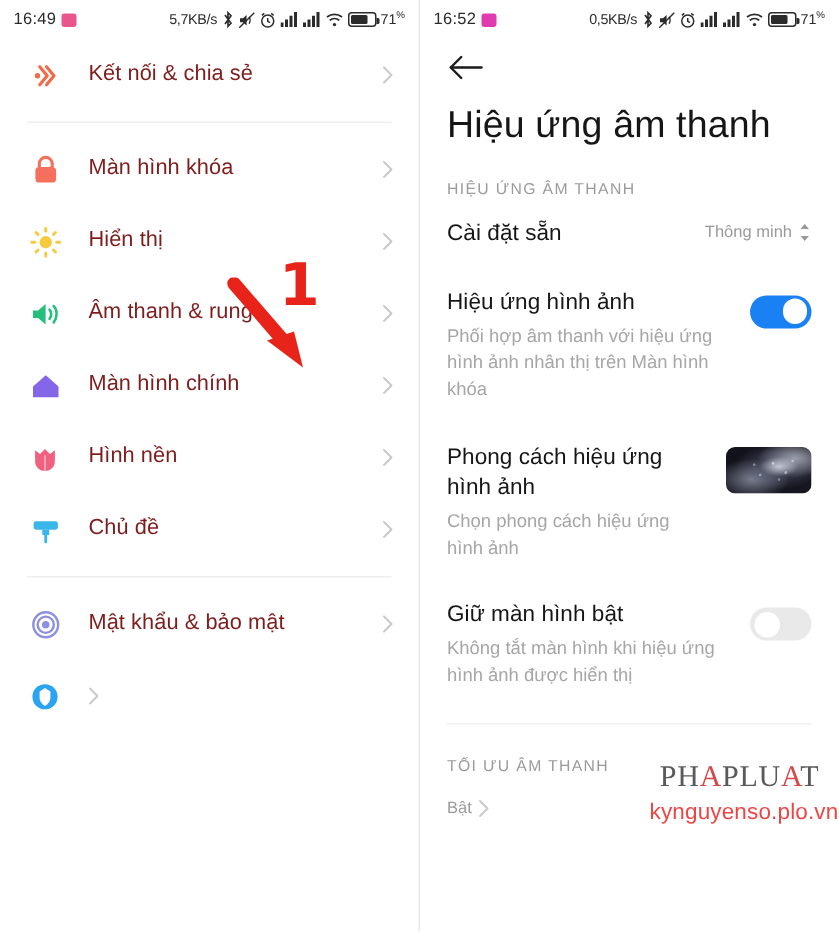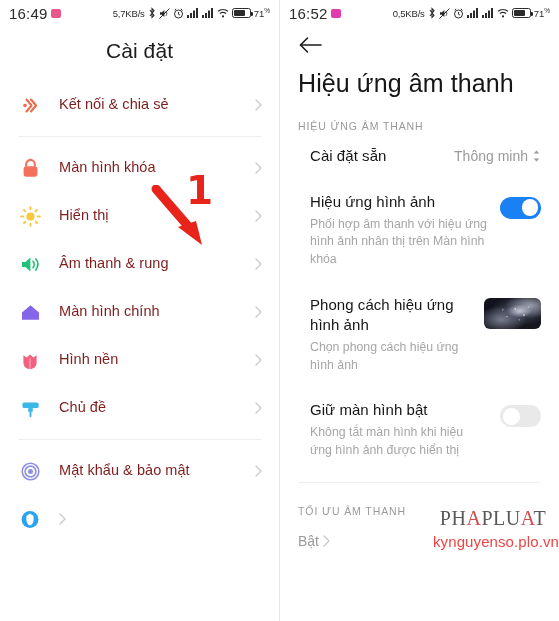--- a/index.html
+++ b/index.html
@@ -12,21 +12,21 @@
   .screens { display: flex; width: 559px; height: 621px; position: relative; }
   .panel { position: relative; height: 621px; background: #fff; overflow: hidden; }
   .panel-left  { width: 280px; border-right: 1px solid #e8e8e8; }
   .panel-right { width: 279px; }
 
   
   .statusbar {
     height: 26px; display: flex; align-items: center;
     font-size: 10.5px; color: #333; padding: 0 9px;
   }
-  .sb-time { font-size: 15px; color: #2b2b2b; letter-spacing: .2px; }
+  .sb-time { font-size: 11px; color: #2b2b2b; letter-spacing: .2px; }
   .sb-badge {
     margin-left: 3px; width: 10px; height: 9px; border-radius: 2px;
     display: inline-block; vertical-align: middle;
   }
   .sb-badge.m1 { background: #e8568d; }
   .sb-badge.m2 { background: #e23bb0; }
   .sb-spacer { flex: 1; }
   .sb-right { display: flex; align-items: center; gap: 3px; }
   .sb-net { font-size: 9.5px; color: #2b2b2b; letter-spacing: -.2px; }
   .sb-ico { display: inline-block; line-height: 1; color: #2b2b2b; }
@@ -73,26 +73,26 @@
     padding: 14px 20px 0 18px; line-height: 1.2; letter-spacing: .1px;
   }
   .rp-section {
     font-size: 10.5px; color: #9a9a9a; letter-spacing: .9px;
     padding: 22px 18px 0 18px; text-transform: uppercase;
   }
   .rp-row {
     display: flex; align-items: flex-start; padding: 14px 18px 12px 18px;
     min-height: 40px;
   }
-  .rp-row .rp-texts { flex: 1; padding-right: 12px; margin-left: 12px; }
+  .rp-row .rp-texts { flex: 1; padding-right: 12px; }
   .rp-name { font-size: 15px; color: #161616; line-height: 1.32; letter-spacing: .05px; }
   .rp-name.muted { color: #b3b3b3; }
   .rp-desc { font-size: 12.3px; color: #a6a6a6; line-height: 1.45; margin-top: 4px; }
   .rp-value {
-    font-size: 14px; color: #9a9a9a; display: flex; align-items: center; gap: 4px;
+    font-size: 11px; color: #9a9a9a; display: flex; align-items: center; gap: 4px;
     padding-top: 2px; white-space: nowrap;
   }
   .rp-value svg { display: block; }
   .rp-divider { height: 1px; background: #efefef; margin: 10px 18px 0 18px; }
 
   .toggle {
     width: 41px; height: 22px; border-radius: 11px; position: relative;
     flex: 0 0 41px; margin-top: 5px;
   }
   .toggle.on  { background: #1a81f5; }
@@ -197,21 +197,20 @@
               <circle cx="6" cy="8.4" r="1.1" fill="#2b2b2b"></circle>
             </svg>
           </span>
         <span class="sb-batt">
             <i></i>
           </span>
         <span class="sb-pct"><span>71</span><sup>%</sup></span>
       </span>
     </div>
 
-    <div class="ls-title">Cài đặt</div>
 
     <div class="ls-list">
 
       <div class="ls-item">
         <span class="ls-ico">
           <svg width="21" height="21" viewBox="0 0 21 21">
               <path d="M6.5 4.5 11.5 10.5 6.5 16.5" fill="none" stroke="#f06a4a" stroke-width="2.1" stroke-linecap="round" stroke-linejoin="round"></path>
               <path d="M11 4.5 16 10.5 11 16.5" fill="none" stroke="#f06a4a" stroke-width="2.1" stroke-linecap="round" stroke-linejoin="round"></path>
               <circle cx="5" cy="10.5" r="1.8" fill="#f06a4a"></circle>
             </svg>

